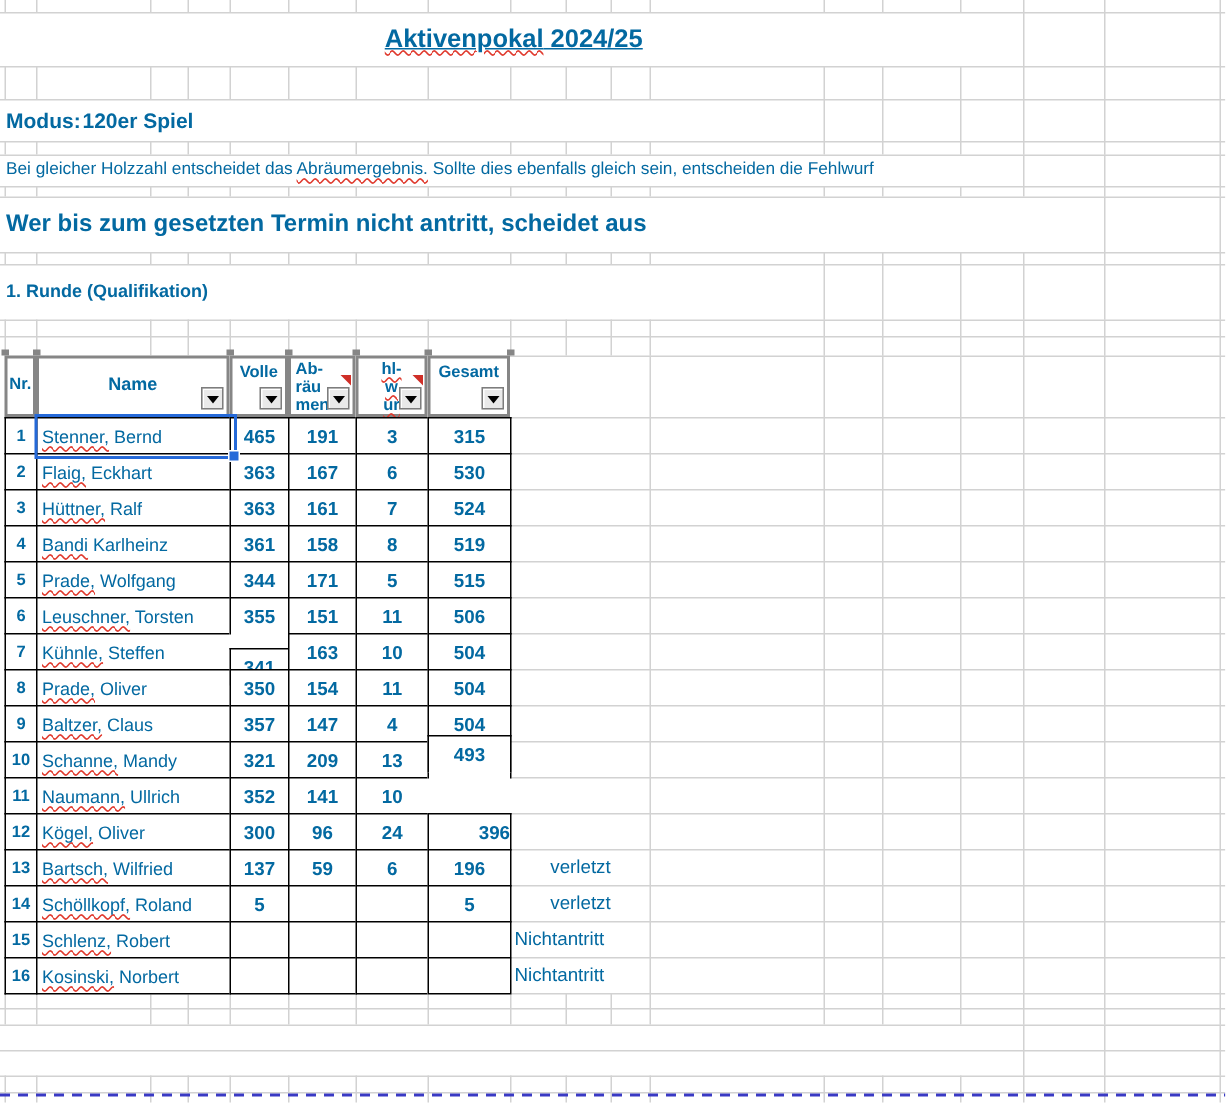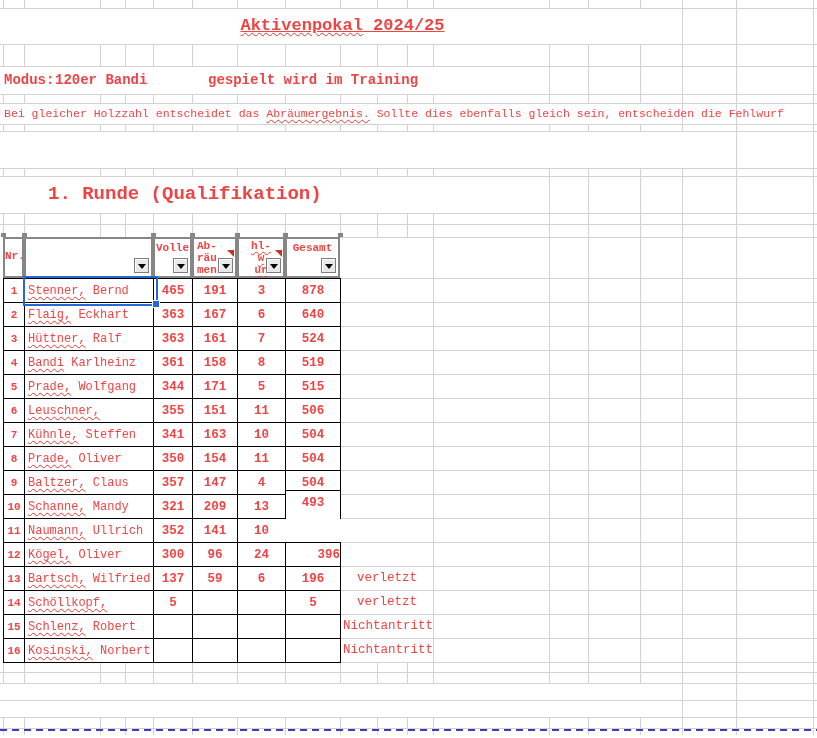--- a/index.html
+++ b/index.html
@@ -1,34 +1,34 @@
 <!DOCTYPE html>
 <html><head>
 <meta charset="utf-8">
 <style>
   html,body{margin:0;padding:0;background:#fff;}
   #sheet{
     position:relative;width:817px;height:738px;overflow:hidden;background:#ffffff;
-    font-family:Liberation Mono, monospace;color:#ef4444;
+    font-family:Liberation Sans, sans-serif;color:#0369a1;
   }
   .gl-v{position:absolute;width:1px;background:#d2d2d2;}
   .gl-h{position:absolute;height:1px;background:#d2d2d2;}
   .txt{position:absolute;white-space:nowrap;}
   .wavy{
     text-decoration-line:underline;text-decoration-style:wavy;
     text-decoration-color:#e03a2e;text-decoration-thickness:1px;text-underline-offset:2px;
   }
   #title-cell{left:3px;top:8px;width:679px;height:36px;line-height:36px;text-align:center;
     font-size:17px;font-weight:700;}
   #title-cell .u{text-decoration:underline;}
   #modus-row{left:0;top:66px;width:682px;height:28px;font-size:14px;font-weight:700;line-height:28px;}
   #modus-row span{position:absolute;top:0;}
   #tiebreak-note{left:4px;top:103px;height:21px;line-height:21px;font-size:11.5px;}
   #elimination-note{left:4px;top:131px;height:37px;line-height:37px;font-size:16px;font-weight:700;}
-  #round-heading{left:4px;top:176px;height:37px;line-height:37px;font-size:19px;font-weight:700;margin-left:44px;}
+  #round-heading{left:4px;top:176px;height:37px;line-height:37px;font-size:12px;font-weight:700;}
   #footer-line1{left:3px;top:683px;width:679px;height:17px;line-height:17px;text-align:center;font-size:12px;font-weight:700;}
   #footer-line2{left:3px;top:700px;width:679px;height:17px;line-height:17px;text-align:center;font-size:12px;font-weight:700;}
   .th-cell{position:absolute;box-sizing:border-box;border:2px solid #868686;background:#fff;}
   .th-label{position:absolute;font-weight:700;line-height:12px;}
   .nub{position:absolute;width:5px;height:4px;background:#868686;}
   .dd-btn{position:absolute;width:15px;height:15px;background:#e9e9e9;border:1px solid #7d7d7d;
     box-sizing:border-box;box-shadow:inset 1px 1px 0 #ffffff;}
   .dd-btn:after{content:"";position:absolute;left:3px;top:5px;width:0;height:0;
     border-left:4px solid transparent;border-right:4px solid transparent;border-top:5px solid #000;}
   .cmark{position:absolute;width:0;height:0;border-top:7px solid #cf2f28;border-left:7px solid transparent;}
@@ -257,36 +257,39 @@
       <div class="gl-h" style="top: 590px; left: 340px; width: 477px;"></div>
       <div class="gl-h" style="top: 614px; left: 340px; width: 477px;"></div>
       <div class="gl-h" style="top: 638px; left: 340px; width: 477px;"></div>
       <div class="gl-h" style="top: 662px; left: 340px; width: 477px;"></div>
     </div>
 
   <div class="txt js-wavy-scan" id="title-cell"><span class="u"><span class="wavy">Aktivenpokal</span> 2024/25</span></div>
 
   <div class="txt" id="modus-row">
     <span style="left:4px">Modus:</span>
-    <span style="left:55px">120er Bandi</span>
-    <span style="left:208px">gespielt wird im Training</span>
+    <span style="left:55px">120er Spiel</span>
   </div>
 
   <div class="txt js-wavy-scan" id="tiebreak-note">Bei gleicher Holzzahl entscheidet das <span class="wavy">Abräumergebnis.</span> Sollte dies ebenfalls gleich sein, entscheiden die Fehlwurf</div>
 
+  <div class="txt" id="elimination-note">Wer bis zum gesetzten Termin nicht antritt, scheidet aus</div>
 
   <div class="txt" id="round-heading">1. Runde (Qualifikation)</div>
 
   <div id="table-layer">
       <div class="th-cell" style="left: 3px; top: 237px; width: 21px; height: 41px;">
         <div class="th-label" style="font-size: 11px; left: 0px; top: 0px; width: 17px; height: 37px; line-height: 35px; text-align: center;">
           <div>Nr.</div>
         </div>
       </div>
       <div class="th-cell" style="left: 24px; top: 237px; width: 129px; height: 41px;">
+        <div class="th-label" style="font-size: 12px; left: 0px; top: 0px; width: 125px; height: 37px; line-height: 35px; text-align: center;">
+          <div>Name</div>
+        </div>
         <div class="dd-btn" style="right: 2px; bottom: 3px;"></div>
       </div>
       <div class="th-cell" style="left: 153px; top: 237px; width: 39px; height: 41px;">
         <div class="th-label" style="font-size: 11px; left: 0px; top: 3px; width: 35px; text-align: center;">
           <div>Volle</div>
         </div>
         <div class="dd-btn" style="right: 2px; bottom: 3px;"></div>
       </div>
       <div class="th-cell" style="left: 192px; top: 237px; width: 45px; height: 41px;">
         <div class="th-label" style="font-size: 11px; left: 3px; top: 1px; width: auto; text-align: left;">
@@ -317,27 +320,27 @@
       <div class="nub" style="left: 151px; top: 233px;"></div>
       <div class="nub" style="left: 190px; top: 233px;"></div>
       <div class="nub" style="left: 235px; top: 233px;"></div>
       <div class="nub" style="left: 283px; top: 233px;"></div>
       <div class="nub" style="left: 338px; top: 233px;"></div>
       <div class="td-cell nrcol" style="left: 3px; top: 278px; width: 21px; height: 25px; line-height: 24px; border-right: none; border-bottom: none;">1</div>
       <div class="td-cell namecol" style="left: 24px; top: 278px; width: 129px; height: 25px; line-height: 24px; border-right: none; border-bottom: none;"><span class="wavy">Stenner,</span> Bernd</div>
       <div class="td-cell num" style="left: 153px; top: 278px; width: 39px; height: 25px; line-height: 24px; border-right: none; border-bottom: none;">465</div>
       <div class="td-cell num" style="left: 192px; top: 278px; width: 45px; height: 25px; line-height: 24px; border-right: none; border-bottom: none;">191</div>
       <div class="td-cell num" style="left: 237px; top: 278px; width: 48px; height: 25px; line-height: 24px; border-right: none; border-bottom: none;">3</div>
-      <div class="td-cell num" style="left: 285px; top: 278px; width: 56px; height: 25px; line-height: 24px; border-right: 1px solid rgb(0, 0, 0); border-bottom: none;">878</div>
+      <div class="td-cell num" style="left: 285px; top: 278px; width: 56px; height: 25px; line-height: 24px; border-right: 1px solid rgb(0, 0, 0); border-bottom: none;">315</div>
       <div class="td-cell nrcol" style="left: 3px; top: 302px; width: 21px; height: 25px; line-height: 24px; border-right: none; border-bottom: none;">2</div>
       <div class="td-cell namecol" style="left: 24px; top: 302px; width: 129px; height: 25px; line-height: 24px; border-right: none; border-bottom: none;"><span class="wavy">Flaig,</span> Eckhart</div>
       <div class="td-cell num" style="left: 153px; top: 302px; width: 39px; height: 25px; line-height: 24px; border-right: none; border-bottom: none;">363</div>
       <div class="td-cell num" style="left: 192px; top: 302px; width: 45px; height: 25px; line-height: 24px; border-right: none; border-bottom: none;">167</div>
       <div class="td-cell num" style="left: 237px; top: 302px; width: 48px; height: 25px; line-height: 24px; border-right: none; border-bottom: none;">6</div>
-      <div class="td-cell num" style="left: 285px; top: 302px; width: 56px; height: 25px; line-height: 24px; border-right: 1px solid rgb(0, 0, 0); border-bottom: none;">640</div>
+      <div class="td-cell num" style="left: 285px; top: 302px; width: 56px; height: 25px; line-height: 24px; border-right: 1px solid rgb(0, 0, 0); border-bottom: none;">530</div>
       <div class="td-cell nrcol" style="left: 3px; top: 326px; width: 21px; height: 25px; line-height: 24px; border-right: none; border-bottom: none;">3</div>
       <div class="td-cell namecol" style="left: 24px; top: 326px; width: 129px; height: 25px; line-height: 24px; border-right: none; border-bottom: none;"><span class="wavy">Hüttner,</span> Ralf</div>
       <div class="td-cell num" style="left: 153px; top: 326px; width: 39px; height: 25px; line-height: 24px; border-right: none; border-bottom: none;">363</div>
       <div class="td-cell num" style="left: 192px; top: 326px; width: 45px; height: 25px; line-height: 24px; border-right: none; border-bottom: none;">161</div>
       <div class="td-cell num" style="left: 237px; top: 326px; width: 48px; height: 25px; line-height: 24px; border-right: none; border-bottom: none;">7</div>
       <div class="td-cell num" style="left: 285px; top: 326px; width: 56px; height: 25px; line-height: 24px; border-right: 1px solid rgb(0, 0, 0); border-bottom: none;">524</div>
       <div class="td-cell nrcol" style="left: 3px; top: 350px; width: 21px; height: 25px; line-height: 24px; border-right: none; border-bottom: none;">4</div>
       <div class="td-cell namecol" style="left: 24px; top: 350px; width: 129px; height: 25px; line-height: 24px; border-right: none; border-bottom: none;"><span class="wavy">Bandi</span> Karlheinz</div>
       <div class="td-cell num" style="left: 153px; top: 350px; width: 39px; height: 25px; line-height: 24px; border-right: none; border-bottom: none;">361</div>
       <div class="td-cell num" style="left: 192px; top: 350px; width: 45px; height: 25px; line-height: 24px; border-right: none; border-bottom: none;">158</div>
@@ -350,21 +353,21 @@
       <div class="td-cell num" style="left: 237px; top: 374px; width: 48px; height: 25px; line-height: 24px; border-right: none; border-bottom: none;">5</div>
       <div class="td-cell num" style="left: 285px; top: 374px; width: 56px; height: 25px; line-height: 24px; border-right: 1px solid rgb(0, 0, 0); border-bottom: none;">515</div>
       <div class="td-cell nrcol" style="left: 3px; top: 398px; width: 21px; height: 25px; line-height: 24px; border-right: none; border-bottom: none;">6</div>
       <div class="td-cell namecol" style="left: 24px; top: 398px; width: 129px; height: 25px; line-height: 24px; border-right: none; border-bottom: none;"><span class="wavy">Leuschner,</span> Torsten</div>
       <div class="td-cell num" style="left: 153px; top: 398px; width: 39px; height: 25px; line-height: 24px; border-right: none; border-bottom: none;">355</div>
       <div class="td-cell num" style="left: 192px; top: 398px; width: 45px; height: 25px; line-height: 24px; border-right: none; border-bottom: none;">151</div>
       <div class="td-cell num" style="left: 237px; top: 398px; width: 48px; height: 25px; line-height: 24px; border-right: none; border-bottom: none;">11</div>
       <div class="td-cell num" style="left: 285px; top: 398px; width: 56px; height: 25px; line-height: 24px; border-right: 1px solid rgb(0, 0, 0); border-bottom: none;">506</div>
       <div class="td-cell nrcol" style="left: 3px; top: 422px; width: 21px; height: 25px; line-height: 24px; border-right: none; border-bottom: none;">7</div>
       <div class="td-cell namecol" style="left: 24px; top: 422px; width: 129px; height: 25px; line-height: 24px; border-right: none; border-bottom: none;"><span class="wavy">Kühnle,</span> Steffen</div>
-      <div class="td-cell num" style="left: 153px; top: 422px; width: 39px; height: 25px; line-height: 24px; border-right: none; border-bottom: none; text-align: center;">341</div>
+      <div class="td-cell num" style="left: 153px; top: 432px; width: 39px; height: 25px; line-height: 24px; border-right: none; border-bottom: none; text-align: center;">341</div>
       <div class="td-cell num" style="left: 192px; top: 422px; width: 45px; height: 25px; line-height: 24px; border-right: none; border-bottom: none;">163</div>
       <div class="td-cell num" style="left: 237px; top: 422px; width: 48px; height: 25px; line-height: 24px; border-right: none; border-bottom: none;">10</div>
       <div class="td-cell num" style="left: 285px; top: 422px; width: 56px; height: 25px; line-height: 24px; border-right: 1px solid rgb(0, 0, 0); border-bottom: none;">504</div>
       <div class="td-cell nrcol" style="left: 3px; top: 446px; width: 21px; height: 25px; line-height: 24px; border-right: none; border-bottom: none;">8</div>
       <div class="td-cell namecol" style="left: 24px; top: 446px; width: 129px; height: 25px; line-height: 24px; border-right: none; border-bottom: none;"><span class="wavy">Prade,</span> Oliver</div>
       <div class="td-cell num" style="left: 153px; top: 446px; width: 39px; height: 25px; line-height: 24px; border-right: none; border-bottom: none;">350</div>
       <div class="td-cell num" style="left: 192px; top: 446px; width: 45px; height: 25px; line-height: 24px; border-right: none; border-bottom: none;">154</div>
       <div class="td-cell num" style="left: 237px; top: 446px; width: 48px; height: 25px; line-height: 24px; border-right: none; border-bottom: none;">11</div>
       <div class="td-cell num" style="left: 285px; top: 446px; width: 56px; height: 25px; line-height: 24px; border-right: 1px solid rgb(0, 0, 0); border-bottom: none;">504</div>
       <div class="td-cell nrcol" style="left: 3px; top: 470px; width: 21px; height: 25px; line-height: 24px; border-right: none; border-bottom: none;">9</div>

